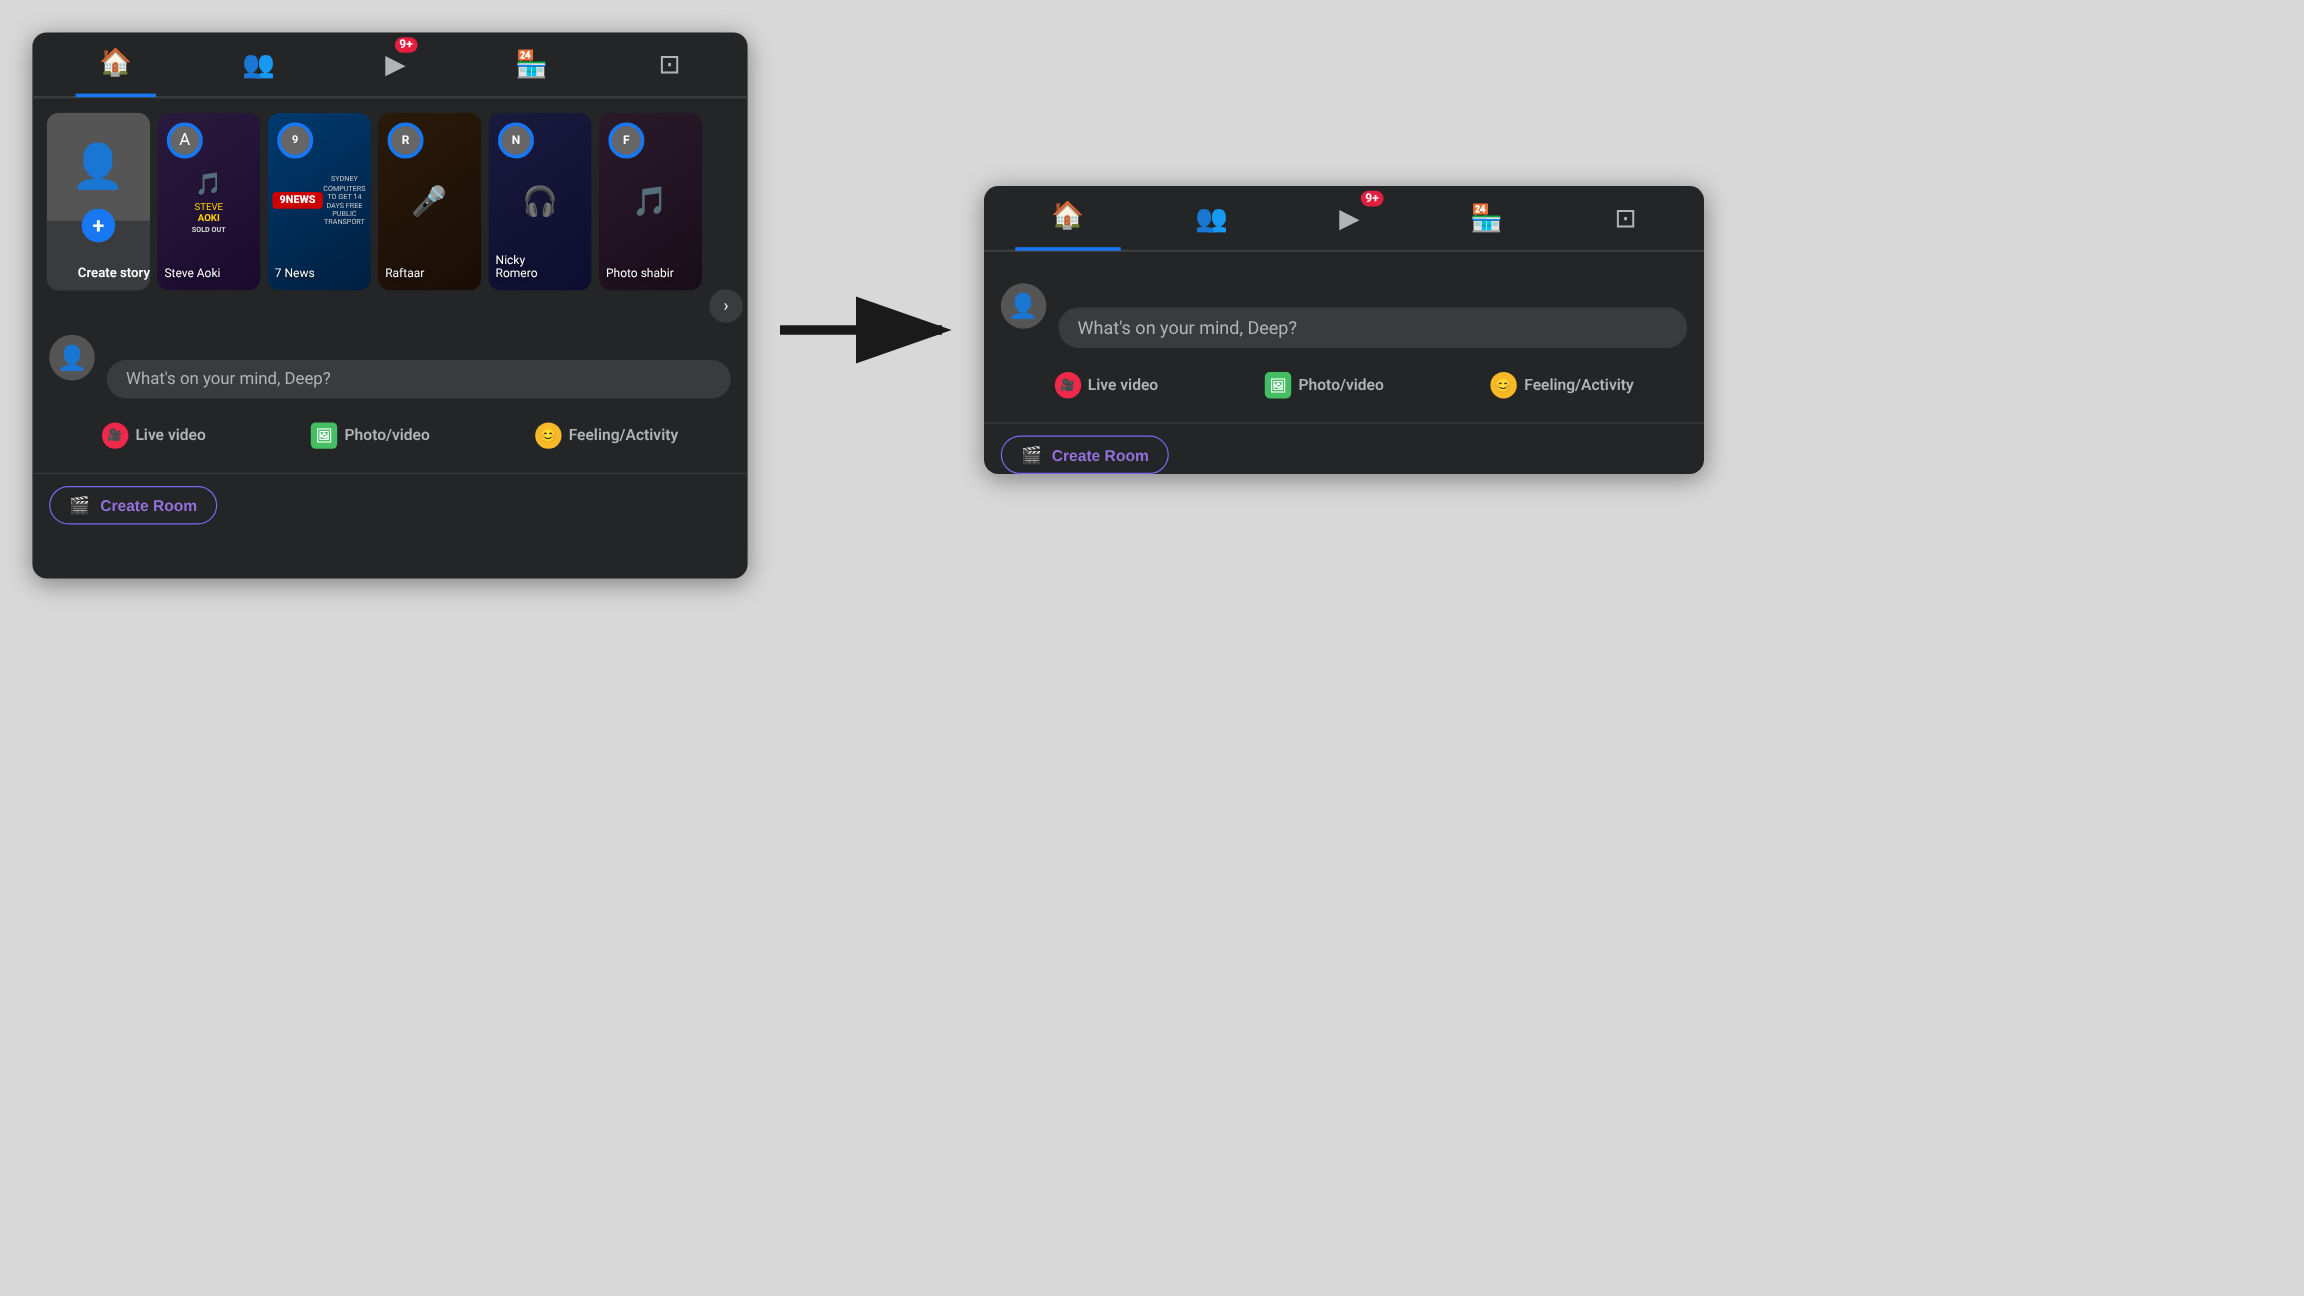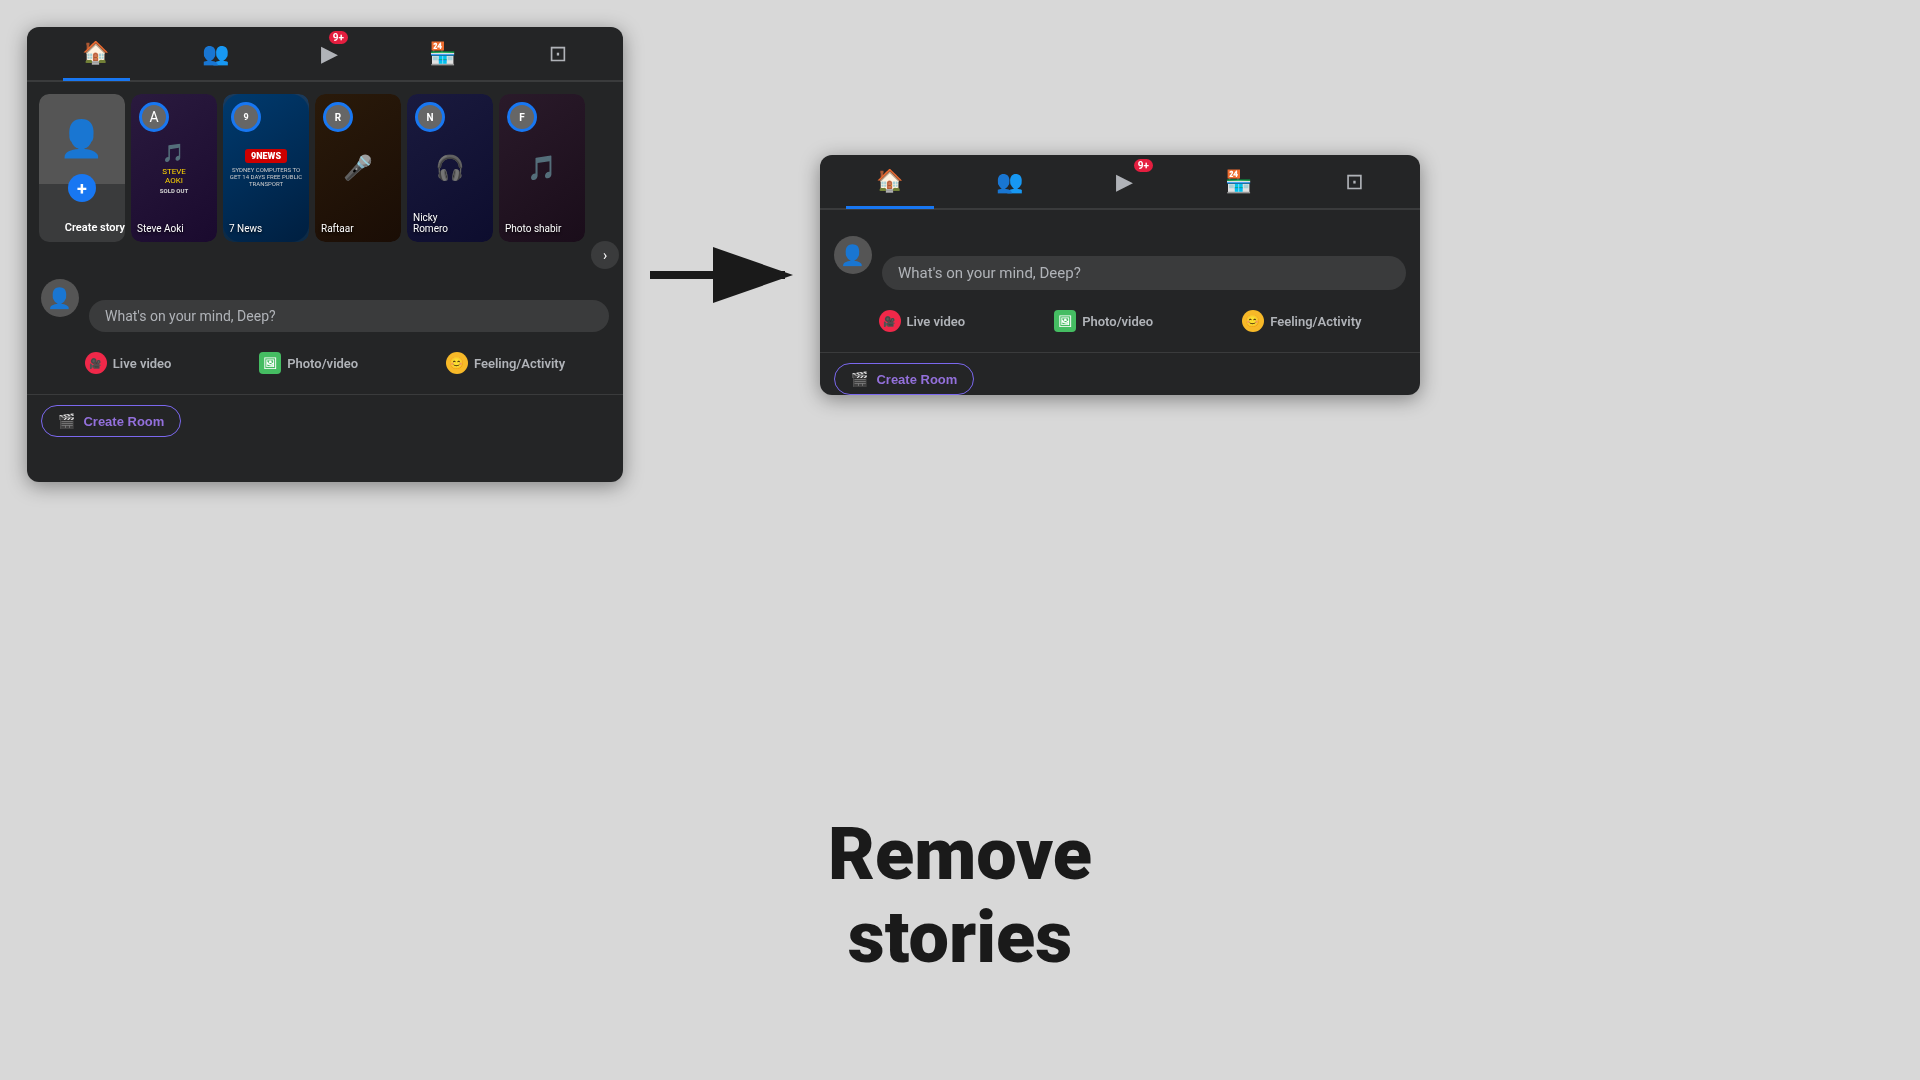--- a/index.html
+++ b/index.html
@@ -393,33 +393,33 @@
         </div>
         <div class="story-plus-btn">+</div>
         <span class="story-label">Create story</span>
       </div>
 
       <div class="story-card">
         <div class="story-card-content story-aoki">
           <div class="story-img-aoki">
             <div style="font-size:18px; margin-bottom:4px">🎵</div>
             <div style="font-size:8px; color:#ffd700; font-weight:400;">STEVE</div>
-            <div style="font-size:8px; color:#ffd700; font-weight:400;">AOKI</div>
+            <div style="font-size:8px; color:#ffd700; font-weight:700;">AOKI</div>
             <div style="font-size:6px; margin-top:2px; color:#ccc;">SOLD OUT</div>
           </div>
         </div>
         <div class="story-user-avatar">
           <span style="color:white;font-size:14px">A</span>
         </div>
         <span class="story-user-name">Steve Aoki</span>
       </div>
 
       <div class="story-card">
         <div class="story-card-content story-9news">
-          <div style="width:100%;height:100%;background:linear-gradient(145deg,#003a6e,#001f40);display:flex;flex-direction:column;align-items:center;justify-content:center;font-size:8px;color:white;text-align:center;padding:4px;border-radius:18px;">
+          <div style="width:100%;height:100%;background:linear-gradient(145deg,#003a6e,#001f40);display:flex;flex-direction:row;align-items:center;justify-content:center;font-size:8px;color:white;text-align:center;padding:4px;">
             <div style="background:#cc0000;padding:2px 6px;border-radius:3px;font-weight:900;font-size:9px;margin-bottom:3px;">9NEWS</div>
             <div style="font-size:6px;color:#ccc;line-height:1.2;">SYDNEY COMPUTERS TO GET 14 DAYS FREE PUBLIC TRANSPORT</div>
           </div>
         </div>
         <div class="story-user-avatar">
           <span style="color:white;font-size:9px;font-weight:bold">9</span>
         </div>
         <span class="story-user-name">7 News</span>
       </div>
 
@@ -543,18 +543,14 @@
     </div>
 
     <div class="create-room-section">
       <button class="create-room-btn">
         <span class="room-icon">🎬</span>
         <span>Create Room</span>
       </button>
     </div>
   </div>
 
-  <div class="bottom-text">
-    <div>Remove</div>
-    <div>stories</div>
-  </div>
 
 </div>
 
 </body></html>

